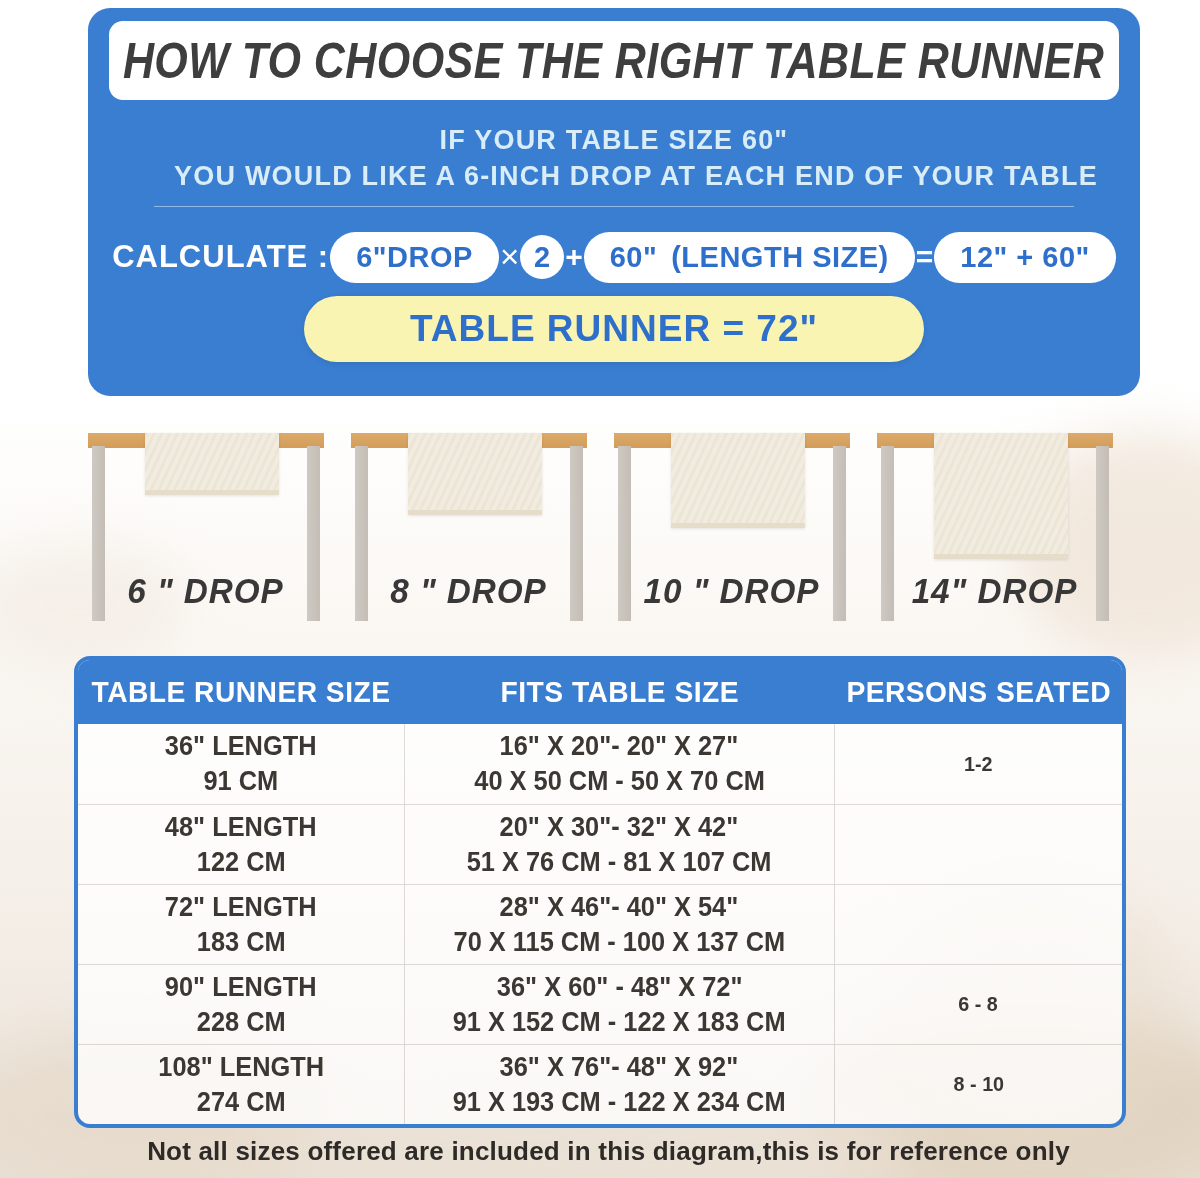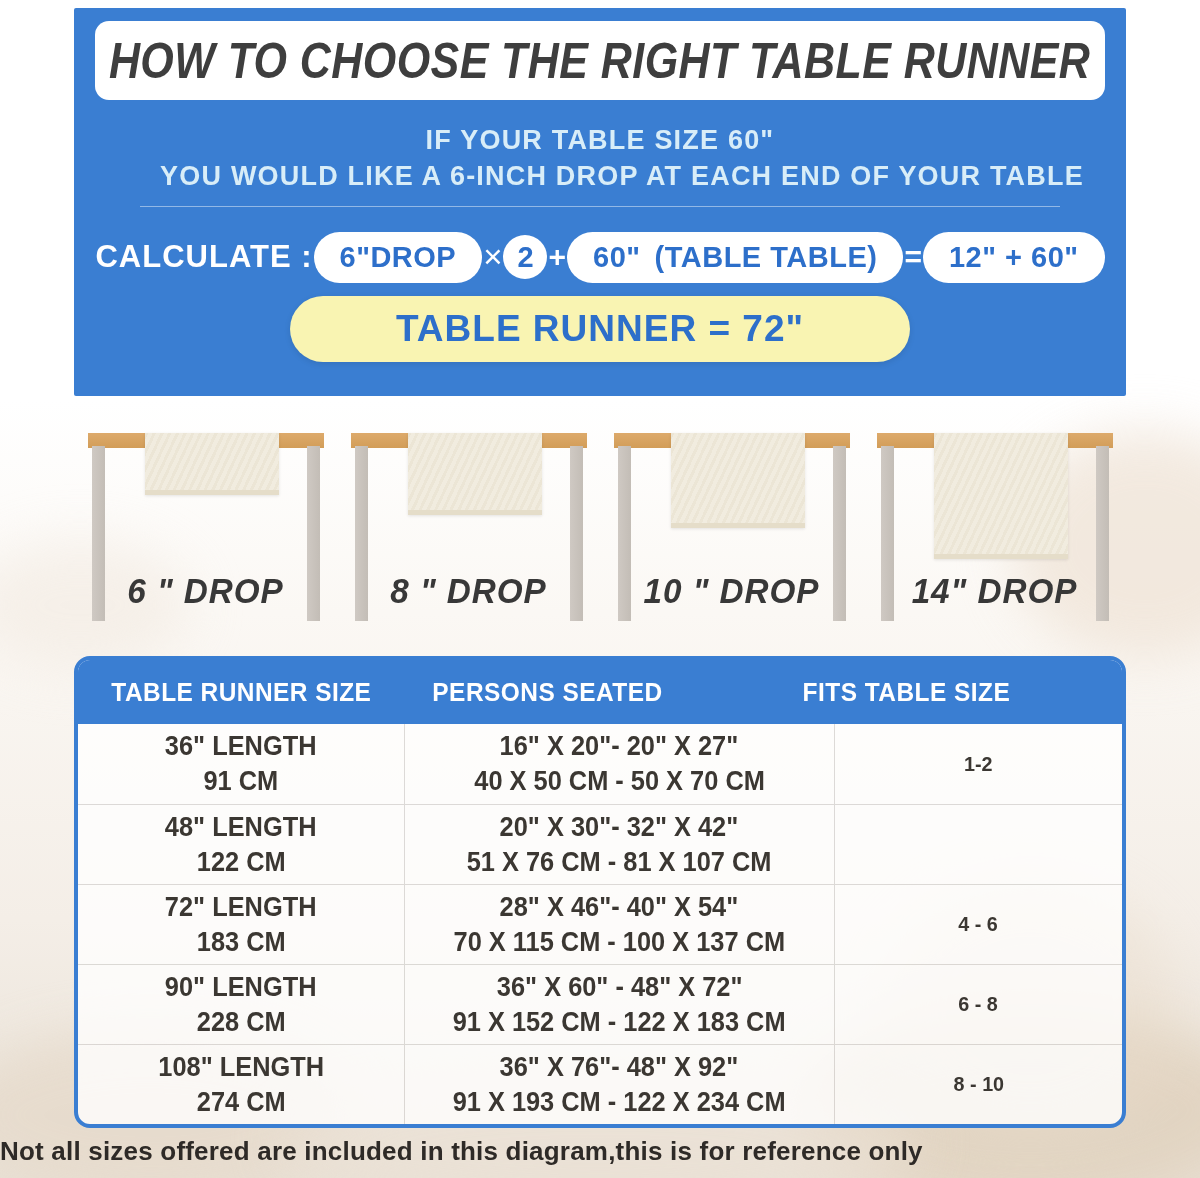--- a/index.html
+++ b/index.html
@@ -22,23 +22,23 @@
   .blob { position: absolute; border-radius: 50%; filter: blur(26px); }
   .b1 { left: -50px;  top: 1030px; width: 400px; height: 170px; background: #e6dacb; opacity: .8; }
   .b2 { left: 800px;  top: 1010px; width: 460px; height: 200px; background: #e1d3c0; opacity: .9; }
   .b3 { left: 1010px; top: 430px;  width: 270px; height: 230px; background: #efe3d6; opacity: .75; }
   .b4 { left: 280px;  top: 1080px; width: 640px; height: 130px; background: #ebe1d5; opacity: .7; }
   .b5 { left: -30px;  top: 540px;  width: 220px; height: 130px; background: #f2eae1; opacity: .6; }
   .b6 { left: 880px;  top: 880px;  width: 300px; height: 260px; background: #e9dccb; opacity: .45; }
 
   
   .hero {
-    position: absolute; left: 74px; top: 8px;
+    position: absolute; left: 88px; top: 8px;
     width: 1052px; height: 388px;
-    background: #3a7ed2; border-radius: 2px;
+    background: #3a7ed2; border-radius: 22px;
   }
   .title-banner {
     position: absolute; left: 21px; top: 13px; right: 21px; height: 79px;
     background: #ffffff; border-radius: 14px;
     display: flex; align-items: center; justify-content: center;
   }
   .title {
     font-size: 50px; font-weight: 800; font-style: italic;
     color: #3e3e3e; letter-spacing: .5px; white-space: nowrap;
     transform: scaleX(.86);
@@ -117,41 +117,41 @@
 
   
   .size-table {
     position: absolute; left: 74px; top: 656px; width: 1052px; height: 472px;
     border: 4px solid #3a7ed2; border-radius: 16px; overflow: hidden;
     background: rgba(255,255,255,.78);
   }
   .thead { display: flex; height: 64px; background: #3a7ed2; }
   .th {
     display: flex; align-items: center; justify-content: center;
-    color: #ffffff; font-size: 26px; font-weight: 800; letter-spacing: .5px;
+    color: #ffffff; font-size: 30px; font-weight: 800; letter-spacing: .5px;
     white-space: nowrap;
   }
   .th span, .cell span { display: inline-block; transform: scaleX(.94); }
   .col-a { width: 31.2%; }
   .col-b { width: 41.3%; }
   .col-c { width: 27.5%; }
   .trow { display: flex; height: 80px; }
   .trow + .trow { border-top: 1px solid rgba(105,95,85,.22); }
   .cell {
     display: flex; flex-direction: column; align-items: center; justify-content: center;
     color: #3b3732; font-size: 27px; font-weight: 700; line-height: 1.28;
     text-align: center; white-space: nowrap;
   }
   .cell.col-b { border-left: 1px solid rgba(105,95,85,.22);
                 border-right: 1px solid rgba(105,95,85,.22); }
   .cell.col-c { font-size: 21px; }
 
   
   .note {
-    position: absolute; left: 0; right: 0; top: 1136px; text-align: left;
+    position: absolute; left: 17px; right: 0; top: 1136px; text-align: center;
     font-size: 26px; font-weight: 700; color: #2e2a27; letter-spacing: .2px;
   }
 </style>
 </head>
 <body>
 
 <div class="canvas">
 
   <div class="blob b1"></div>
   <div class="blob b2"></div>
@@ -169,21 +169,21 @@
     <div class="hero-sep"></div>
 
     <div class="calc-row">
       <span class="calc-label">CALCULATE :</span>
       <span class="pill">6"DROP</span>
       <span class="op op-times">×</span>
       <span class="mult-circle">2</span>
       <span class="op">+</span>
       <span class="pill">
           <span>60"</span>
-          <span class="paren-note">(TABLE TABLE)</span>
+          <span class="paren-note">(LENGTH SIZE)</span>
         </span>
       <span class="op">=</span>
       <span class="pill">12" + 60"</span>
     </div>
 
     <div class="result-pill">TABLE RUNNER = 72"</div>
   </section>
 
   <section class="drops">
     <figure class="drop-fig">
@@ -214,26 +214,26 @@
       <div class="runner runner-3"></div>
       <figcaption class="drop-caption">14" DROP</figcaption>
     </figure>
   </section>
 
   <section class="size-table">
     <div class="thead">
       <div class="th col-a">
           <span>TABLE RUNNER SIZE</span>
         </div>
+      <div class="th col-b">
+          <span>FITS TABLE SIZE</span>
+        </div>
       <div class="th col-c">
           <span>PERSONS SEATED</span>
         </div>
-      <div class="th col-b">
-          <span>FITS TABLE SIZE</span>
-        </div>
     </div>
 
     <div class="trow">
       <div class="cell col-a">
           <span>36" LENGTH</span>
           <span>91 CM</span>
         </div>
       <div class="cell col-b">
           <span>16" X 20"- 20" X 27"</span>
           <span>40 X 50 CM - 50 X 70 CM</span>
@@ -254,23 +254,20 @@
     </div>
     <div class="trow">
       <div class="cell col-a">
           <span>72" LENGTH</span>
           <span>183 CM</span>
         </div>
       <div class="cell col-b">
           <span>28" X 46"- 40" X 54"</span>
           <span>70 X 115 CM - 100 X 137 CM</span>
         </div>
-      <div class="cell col-c">
-          <span>4 - 6</span>
-        </div>
     </div>
     <div class="trow">
       <div class="cell col-a">
           <span>90" LENGTH</span>
           <span>228 CM</span>
         </div>
       <div class="cell col-b">
           <span>36" X 60" - 48" X 72"</span>
           <span>91 X 152 CM - 122 X 183 CM</span>
         </div>

